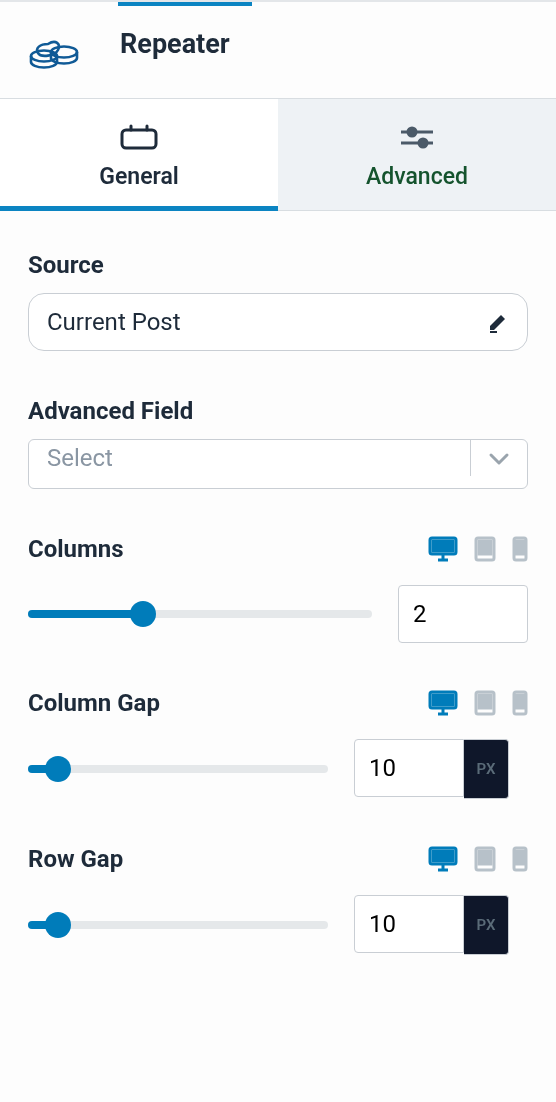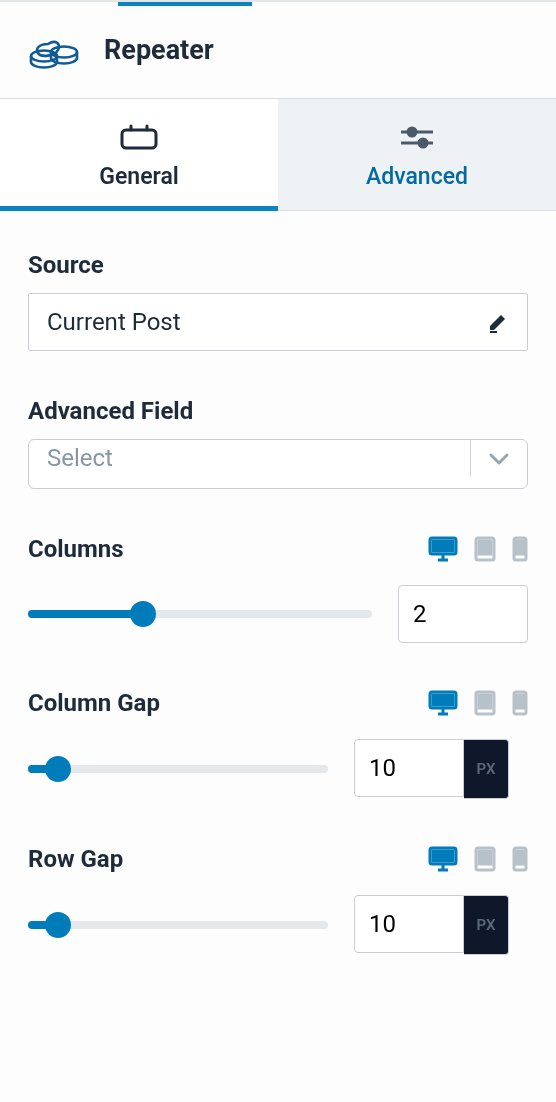--- a/index.html
+++ b/index.html
@@ -10,32 +10,32 @@
       --border:#c9ced4;
       --panel:#ffffff;
       --panel-muted:#eef2f5;
       --tab-border:#d8dde1;
       --tab-sel:#0b84c2;
       --icon-inactive:#b7c1c9;
     }
     html,body{margin:0;padding:0;background:#e9edf0;font-family:-apple-system,BlinkMacSystemFont,"Segoe UI",Roboto,Helvetica,Arial,sans-serif;}
     .screen{width:556px;min-height:1102px;background:#fdfdfd;margin:0 auto;box-sizing:border-box;border-top:2px solid #e3e6e9;position:relative;}
     .accent-line{position:absolute;top:0;left:118px;width:134px;height:4px;background:var(--tab-sel);}
-    .header{display:flex;align-items:center;gap:22px;padding:26px 30px 26px 28px;}
+    .header{display:flex;align-items:flex-start;gap:38px;padding:26px 30px 26px 28px;}
     .repeater-icon svg{width:54px;height:44px;display:block;}
     .header-title{font-size:27px;font-weight:700;color:var(--text);}
     .tabs{display:flex;border-top:1px solid var(--tab-border);border-bottom:1px solid var(--tab-border);}
-    .tab{flex:1;display:flex;flex-direction:column;align-items:center;gap:12px;padding:24px 0 20px;cursor:pointer;background:var(--panel-muted);color:#0369a1;font-size:23px;font-weight:500;position:relative;}
+    .tab{flex:1;display:flex;flex-direction:column;align-items:center;gap:12px;padding:24px 0 20px;cursor:pointer;background:var(--panel-muted);color:#14532d;font-size:23px;font-weight:500;position:relative;}
     .tab.active{background:var(--panel);color:var(--text);font-weight:600;}
     .tab.active::after{content:"";position:absolute;left:0;right:0;bottom:-1px;height:5px;background:var(--tab-sel);}
     .tab-icon svg{width:40px;height:28px;display:block;}
     .body{padding:40px 28px 60px;}
     .field{margin-bottom:46px;}
     .label{font-size:24px;font-weight:700;color:var(--text);margin-bottom:14px;}
-    .textish{display:flex;align-items:center;justify-content:space-between;border:1px solid var(--border);border-radius:2px;padding:14px 18px;background:#fff;font-size:24px;color:var(--text);}
+    .textish{display:flex;align-items:center;justify-content:space-between;border:1px solid var(--border);border-radius:16px;padding:14px 18px;background:#fff;font-size:24px;color:var(--text);}
     .edit-slot svg{width:22px;height:22px;display:block;}
     .select{display:flex;align-items:center;border:1px solid var(--border);border-radius:6px;padding:0 14px 12px 18px;background:#fff;}
     .select .val{flex:1;font-size:24px;color:var(--muted);}
     .select .sep{width:1px;height:36px;background:var(--border);margin:0 14px;}
     .chev svg{width:28px;height:28px;display:block;}
 
     .row-head{display:flex;justify-content:space-between;align-items:center;margin-bottom:22px;gap:16px;}
     .row-head .label{margin:0;}
     .devices{display:flex;gap:16px;align-items:center;}
     .dev svg{display:block;width:30px;height:26px;}

